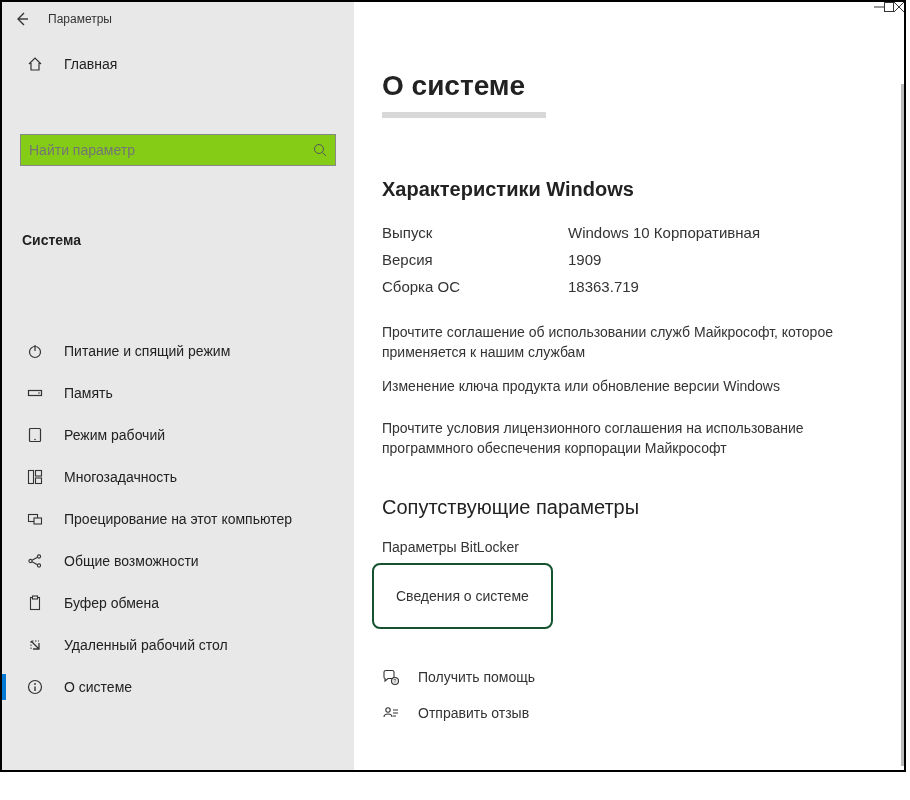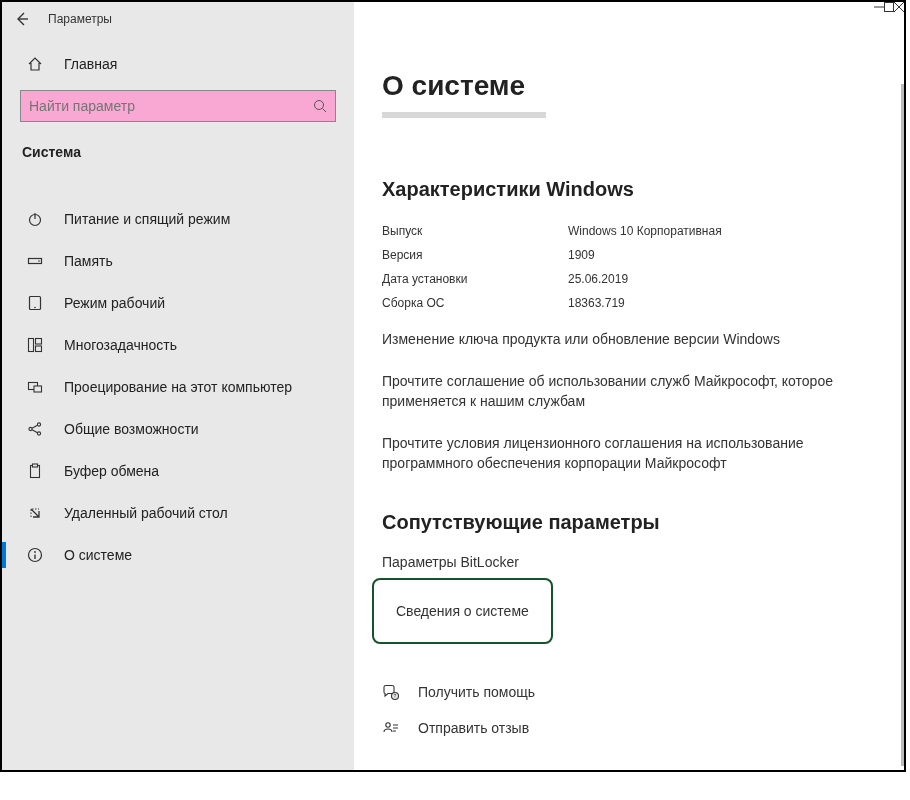--- a/index.html
+++ b/index.html
@@ -62,34 +62,35 @@
   display: flex;
   height: calc(100% - 34px);
   position: relative;
 }
 .sidebar {
   width: 352px;
   background: #e8e8e8;
   padding: 12px 0 0 0;
   display: flex;
   flex-direction: column;
+  gap: 44px;
 }
 .home-link {
   display: flex;
   align-items: center;
   padding: 8px 16px 8px 22px;
   color: #222;
   font-size: 14px;
 }
 .home-link .ico { width: 22px; display: flex; align-items: center; justify-content: center; margin-right: 18px; }
 .search-box {
   margin: 10px 18px 16px 18px;
   height: 32px;
   border: 1px solid #888;
-  background: #f9a8d4;
+  background: #84cc16;
   display: flex;
   align-items: center;
   padding: 0 8px;
 }
 .search-box input {
   border: none;
   outline: none;
   flex: 1;
   font-size: 14px;
   color: #555;
@@ -155,35 +156,35 @@
   margin-bottom: 60px;
 }
 .section-heading {
   font-size: 20px;
   font-weight: 600;
   color: #222;
   margin-bottom: 18px;
 }
 .specs-row {
   display: flex;
-  font-size: 12px;
+  font-size: 15px;
   color: #333;
   padding: 5px 0;
 }
 .specs-row .k { width: 186px; }
 .specs-row .v { color: #333; }
 .link-text {
   font-size: 14px;
   color: #333;
   margin: 12px 0 6px 0;
   line-height: 20px;
 }
 .related-heading {
   font-size: 20px;
-  font-weight: 700;
+  font-weight: 400;
   color: #222;
   margin-top: 38px;
   margin-bottom: 14px;
 }
 .related-link {
   display: block;
   font-size: 14px;
   color: #333;
   padding: 6px 0;
   cursor: pointer;
@@ -386,30 +387,26 @@
 
       <div class="specs-row">
         <div class="k">Выпуск</div>
         <div class="v">Windows 10 Корпоративная</div>
       </div>
       <div class="specs-row">
         <div class="k">Версия</div>
         <div class="v">1909</div>
       </div>
       <div class="specs-row">
-        <div class="k">Дата установки</div>
-        <div class="v">25.06.2019</div>
-      </div>
-      <div class="specs-row">
         <div class="k">Сборка ОС</div>
         <div class="v">18363.719</div>
       </div>
 
+      <div class="link-text" style="margin-top:22px">Прочтите соглашение об использовании служб Майкрософт, которое применяется к нашим службам</div>
       <div class="link-text" style="margin-top:14px">Изменение ключа продукта или обновление версии Windows</div>
-      <div class="link-text" style="margin-top:22px">Прочтите соглашение об использовании служб Майкрософт, которое применяется к нашим службам</div>
       <div class="link-text" style="margin-top:22px">Прочтите условия лицензионного соглашения на использование программного обеспечения корпорации Майкрософт</div>
 
       <div class="related-heading">Сопутствующие параметры</div>
       <span class="related-link">Параметры BitLocker</span>
 
       <div class="highlight-box">
         <span>Сведения о системе</span>
       </div>
 
       <div class="help-row" style="margin-top:26px">

